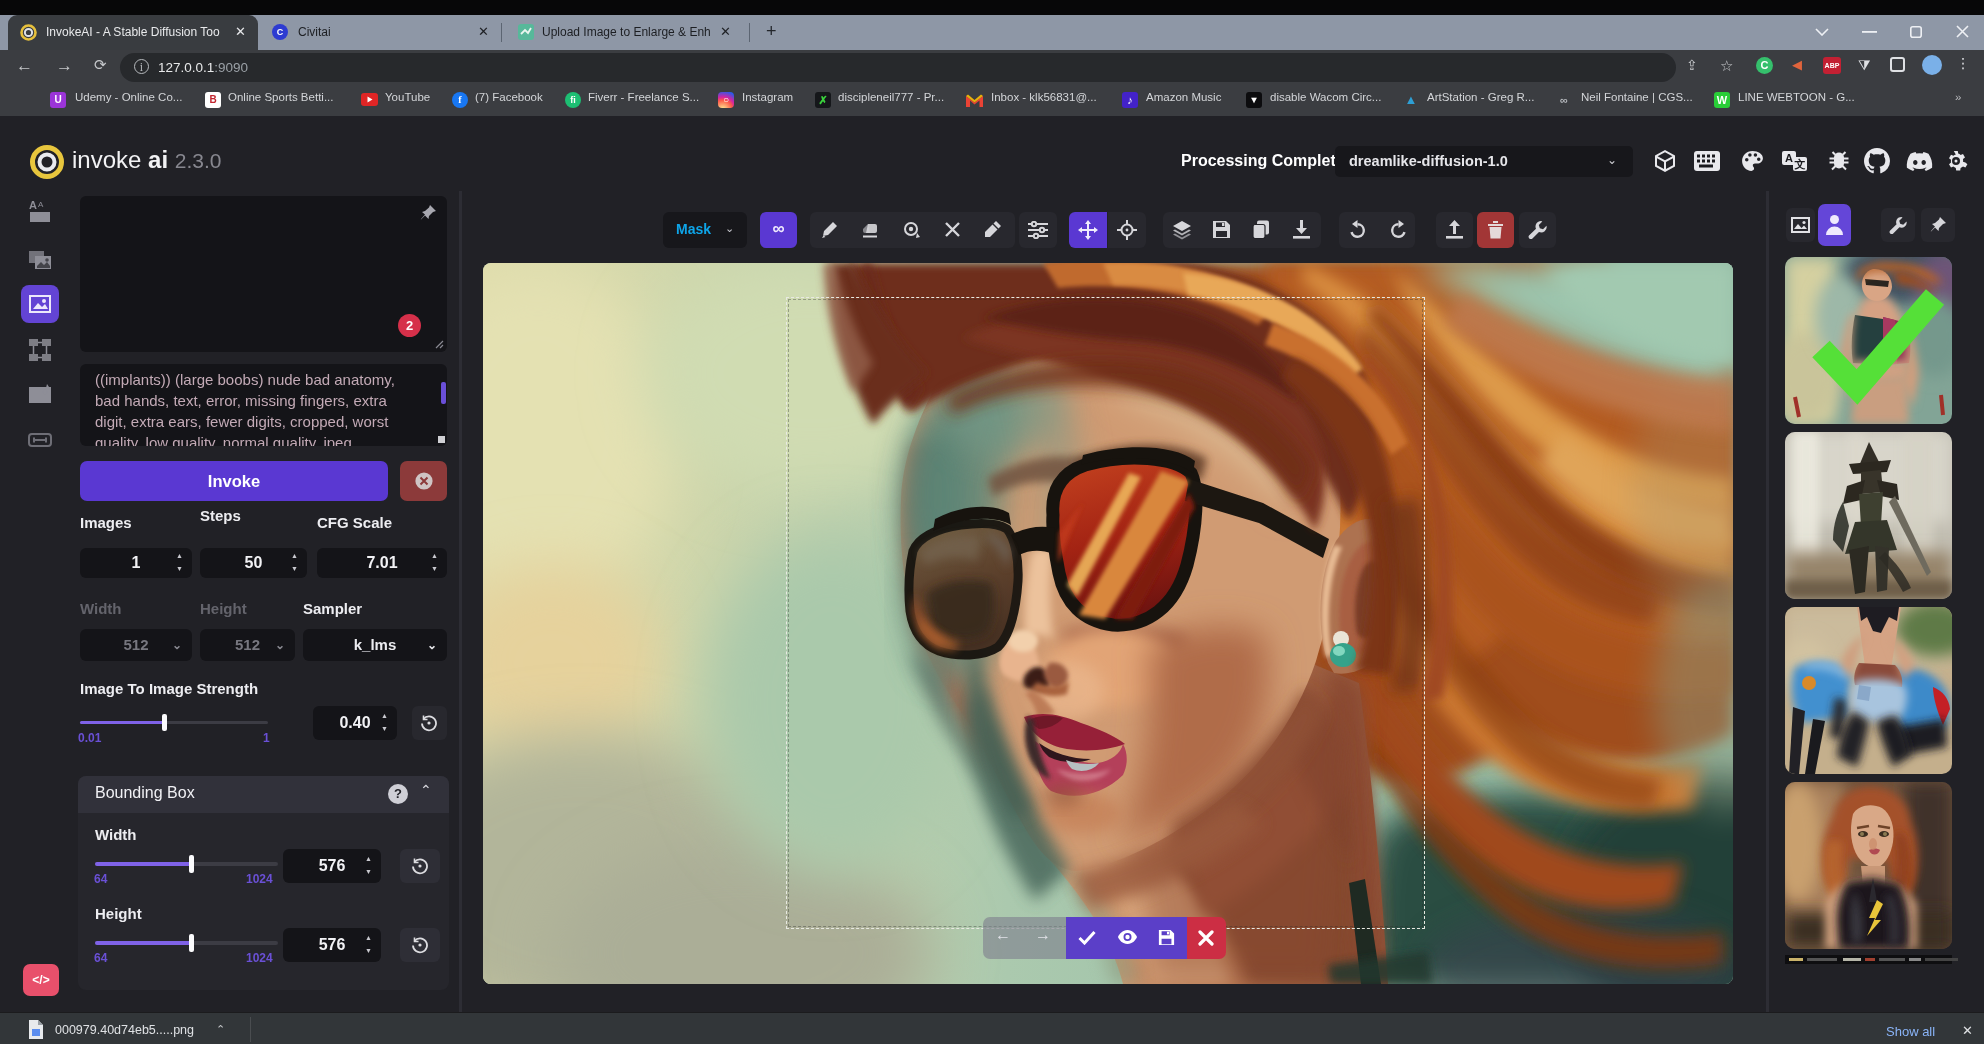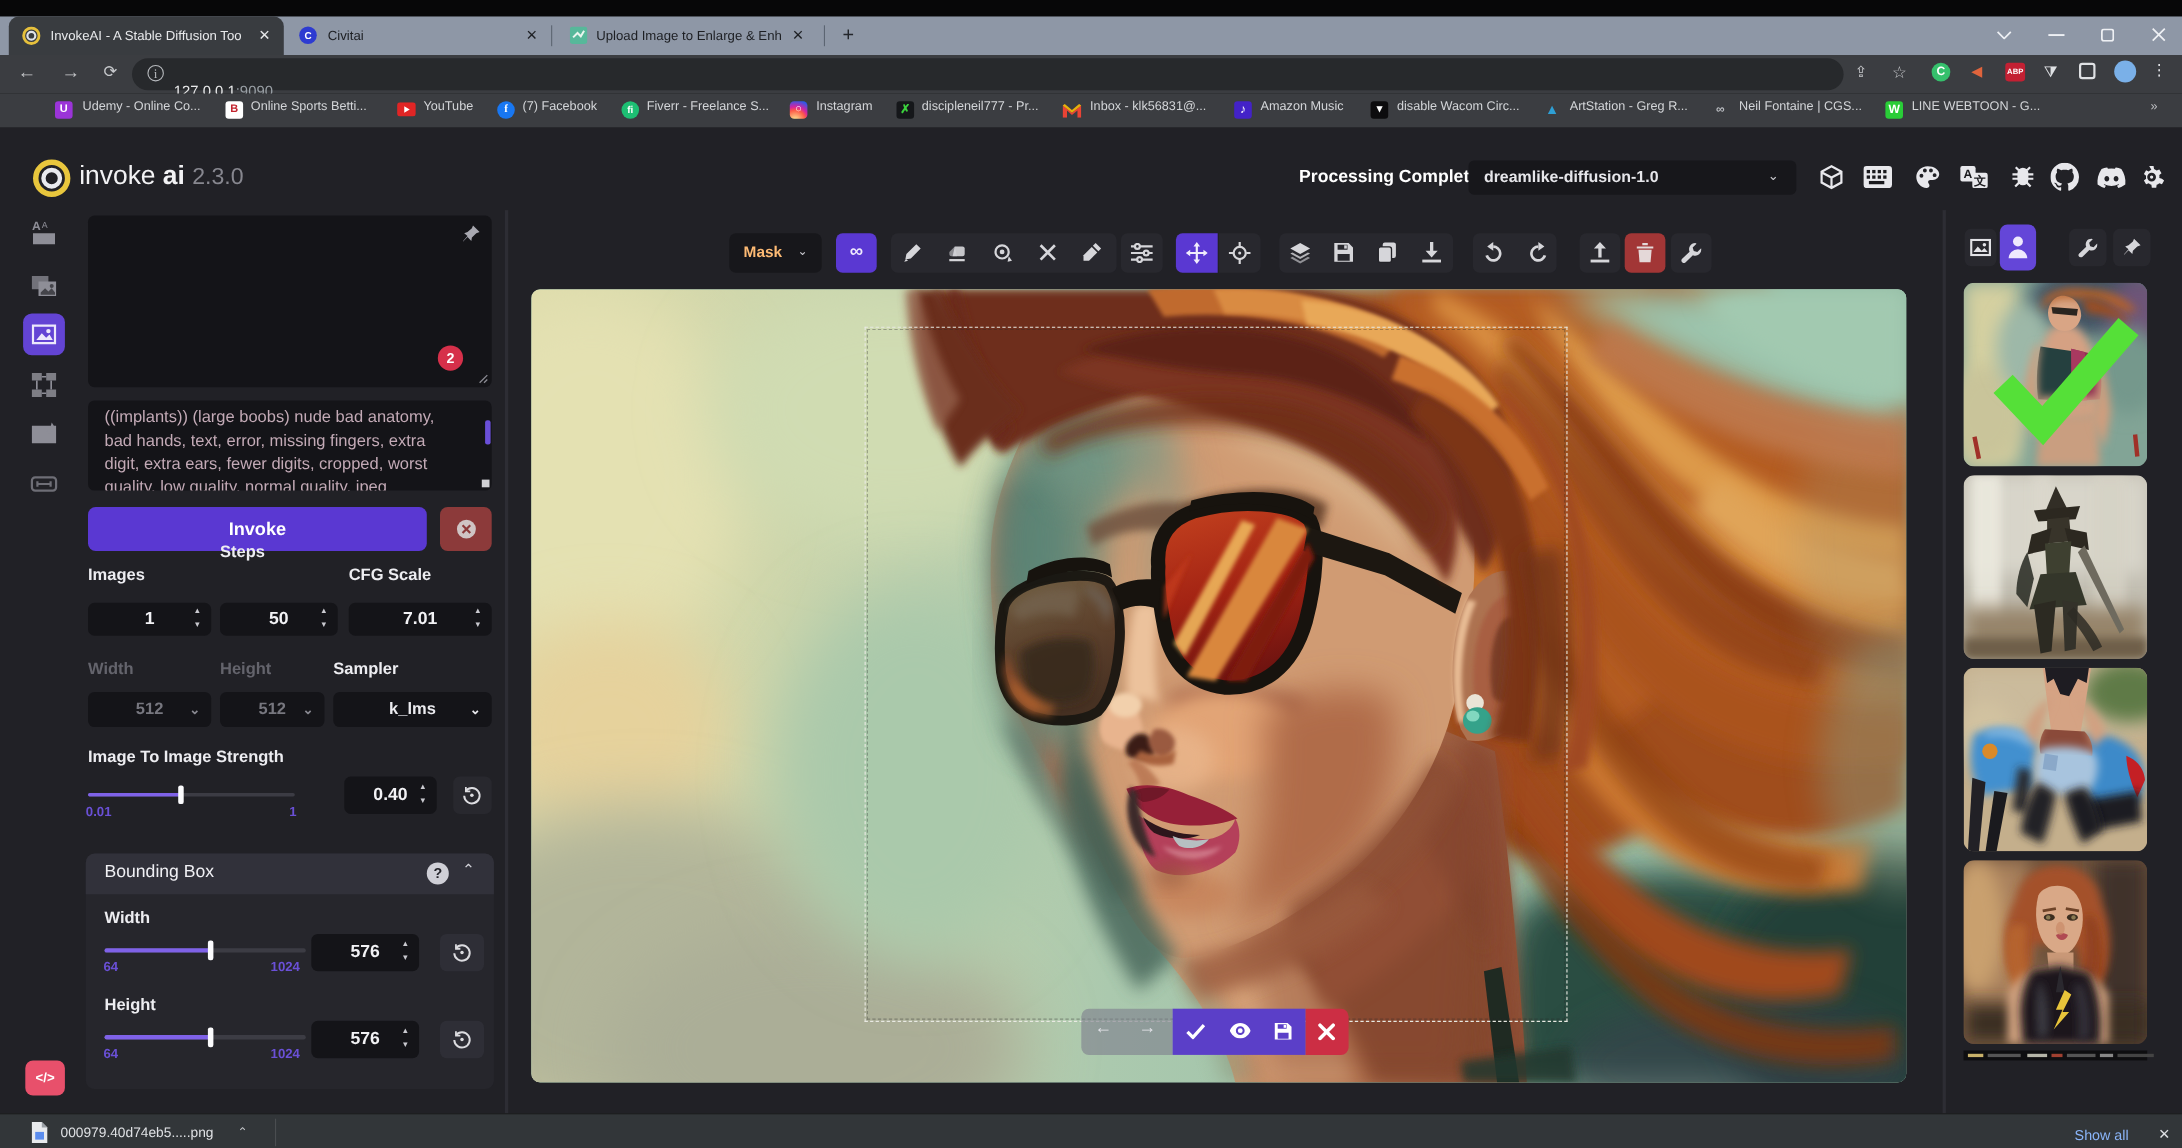--- a/index.html
+++ b/index.html
@@ -78,21 +78,21 @@
     <svg class="abs" style="left:1956px;top:10px" width="13" height="13" viewBox="0 0 13 13">
         <path d="M1 1 L12 12 M12 1 L1 12" stroke="#eef0f4" stroke-width="1.6"></path>
       </svg>
   </div>
   <div class="abs" id="chrometoolbar">
     <div class="abs" style="left:16px;top:6px;color:#c6c8cb;font-size:17px;">←</div>
     <div class="abs" style="left:56px;top:6px;color:#c6c8cb;font-size:17px;">→</div>
     <div class="abs" style="left:94px;top:6px;color:#c6c8cb;font-size:15px;">⟳</div>
     <div class="abs" style="left:120px;top:3px;width:1556px;height:29px;background:#27292c;border-radius:15px;">
       <div class="abs" style="left:14px;top:6px;color:#b6b9bd;font-size:12px;border:1.3px solid #b6b9bd;border-radius:50%;width:15px;height:15px;text-align:center;line-height:15px;font-family:'Liberation Serif',serif;">i</div>
-      <div class="abs" style="left:38px;top:22px;font-size:13.5px;color:#e8e9ea;">127.0.0.1<span style="color:#9aa0a6">:9090</span></div>
+      <div class="abs" style="left:38px;top:7px;font-size:13.5px;color:#e8e9ea;">127.0.0.1<span style="color:#9aa0a6">:9090</span></div>
     </div>
     <div class="abs" style="left:1686px;top:7px;color:#c6c8cb;font-size:14px;">⇪</div>
     <div class="abs" style="left:1720px;top:7px;color:#c6c8cb;font-size:15px;">☆</div>
     <div class="abs" style="left:1756px;top:7px;width:17px;height:17px;border-radius:50%;background:#35c06c;color:#fff;font-size:11px;font-weight:bold;text-align:center;line-height:17px;">C</div>
     <div class="abs" style="left:1792px;top:7px;color:#e0643c;font-size:13px;">◀</div>
     <div class="abs" style="left:1823px;top:7px;width:18px;height:17px;border-radius:3px;background:#c32033;color:#fff;font-size:7px;font-weight:bold;text-align:center;line-height:17px;">ABP</div>
     <div class="abs" style="left:1858px;top:7px;color:#dfe1e4;font-size:14px;">⧩</div>
     <div class="abs" style="left:1890px;top:7px;width:15px;height:15px;border:2px solid #dfe1e4;border-radius:3px;"></div>
     <div class="abs" style="left:1922px;top:5px;width:20px;height:20px;border-radius:50%;background:#7ab0e8;"></div>
     <div class="abs" style="left:1956px;top:5px;color:#dfe1e4;font-size:14px;">⋮</div>
@@ -240,21 +240,21 @@
         <div class="abs" style="left:358px;top:72px;width:7px;height:7px;background:#d0d0d4;"></div>
       </div>
       <div class="abs" style="left:80px;top:345px;width:308px;height:40px;background:#5a38d2;border-radius:7px;color:#fff;font-weight:bold;font-size:16.5px;text-align:center;line-height:40px;">Invoke</div>
       <div class="abs" style="left:400px;top:345px;width:47px;height:40px;background:#8c3a3a;border-radius:7px;">
         <svg class="abs" style="left:14px;top:10px" width="20" height="20" viewBox="0 0 20 20">
             <circle cx="10" cy="10" r="8.6" fill="#cfc4c4"></circle>
             <path d="M6.5 6.5 L13.5 13.5 M13.5 6.5 L6.5 13.5" stroke="#8c3a3a" stroke-width="2"></path>
           </svg>
       </div>
       <div class="abs" style="left:80px;top:398px;font-size:15px;font-weight:bold;color:#ededf1;">Images</div>
-      <div class="abs" style="left:200px;top:377px;font-size:15px;font-weight:bold;color:#ededf1;">Steps</div>
+      <div class="abs" style="left:200px;top:391px;font-size:15px;font-weight:bold;color:#ededf1;">Steps</div>
       <div class="abs" style="left:317px;top:398px;font-size:15px;font-weight:bold;color:#ededf1;white-space:nowrap;">CFG Scale</div>
       <div class="numbox abs" style="left:80px;top:432px;width:112px;">1<div class="stepper"></div></div>
       <div class="numbox abs" style="left:200px;top:432px;width:107px;">50<div class="stepper"></div></div>
       <div class="numbox abs" style="left:317px;top:432px;width:130px;">7.01<div class="stepper"></div></div>
       <div class="abs" style="left:80px;top:484px;font-size:15px;font-weight:bold;color:#64646c;">Width</div>
       <div class="abs" style="left:200px;top:484px;font-size:15px;font-weight:bold;color:#64646c;">Height</div>
       <div class="abs" style="left:303px;top:484px;font-size:15px;font-weight:bold;color:#ededf1;">Sampler</div>
       <div class="selbox abs" style="left:80px;top:513px;width:112px;color:#77777f;">512<span class="chev">⌄</span></div>
       <div class="selbox abs" style="left:200px;top:513px;width:95px;color:#77777f;">512<span class="chev">⌄</span></div>
       <div class="selbox abs" style="left:303px;top:513px;width:144px;color:#ececf0;">k_lms<span class="chev" style="color:#ececf0;">⌄</span></div>
@@ -304,21 +304,21 @@
         <svg class="abs" style="left:11px;top:8px" width="18" height="18" viewBox="0 0 18 18" fill="none" stroke="#dcdce0" stroke-width="1.8">
             <path d="M3.5 5 A7 7 0 1 1 2 9.5"></path>
             <path d="M3.5 1.5 V5.5 H7.5" stroke-width="1.6"></path>
             <circle cx="9" cy="9" r="1.6" fill="#dcdce0" stroke="none"></circle>
           </svg>
       </div>
     </div>
 
     <div class="abs" id="ctoolbar">
       <div class="abs" style="left:663px;top:96px;width:84px;height:36px;background:#17171b;border-radius:6px;">
-        <span class="abs" style="left:13px;top:9px;font-size:14px;font-weight:bold;color:#fdba74;">Mask</span>
+        <span class="abs" style="left:13px;top:9px;font-size:14px;font-weight:bold;color:#0ea5e9;">Mask</span>
         <span class="abs" style="left:62px;top:10px;font-size:11px;color:#c9c9cf;">⌄</span>
       </div>
       <div class="abs" style="left:760px;top:96px;width:37px;height:36px;background:#5a38d2;border-radius:6px;color:#efeafd;text-align:center;line-height:34px;font-size:17px;font-weight:bold;">∞</div>
       <div class="abs" style="left:810px;top:96px;width:205px;height:36px;background:#28282e;border-radius:6px;"></div>
       <svg class="abs" style="left:820px;top:105px" width="18" height="18" viewBox="0 0 18 18" fill="#d6d6da">
           <path d="M13 1 L17 5 L8 14 L3 15 L4 10 Z M3.5 14.5 L2 17 L5.5 16Z"></path>
         </svg>
       <svg class="abs" style="left:861px;top:105px" width="19" height="18" viewBox="0 0 19 18" fill="#d6d6da">
           <path d="M7 3 h7 a2 2 0 0 1 2 2 v5 a2 2 0 0 1 -2 2 h-9 z" opacity="0.9"></path>
           <path d="M2 8 L7 3 L9 12 H4 a2 2 0 0 1 -2 -2 Z" opacity="0.55"></path>

